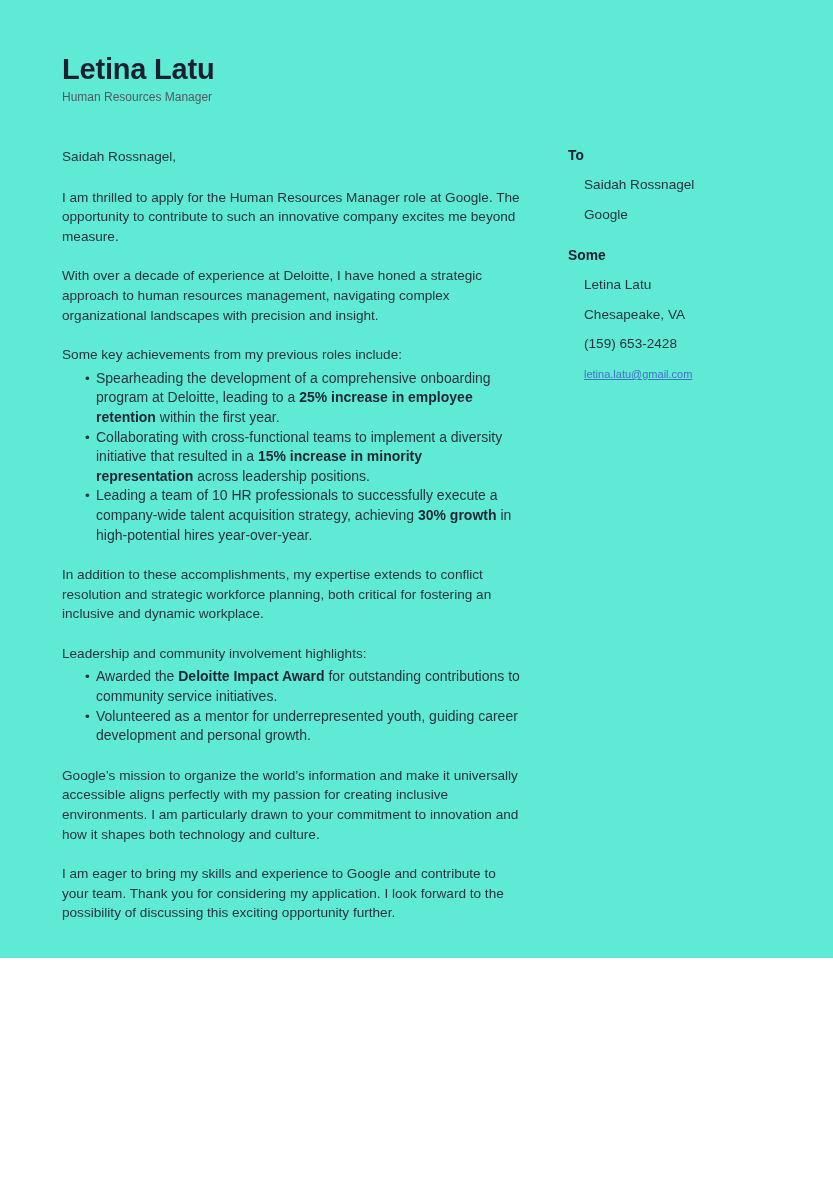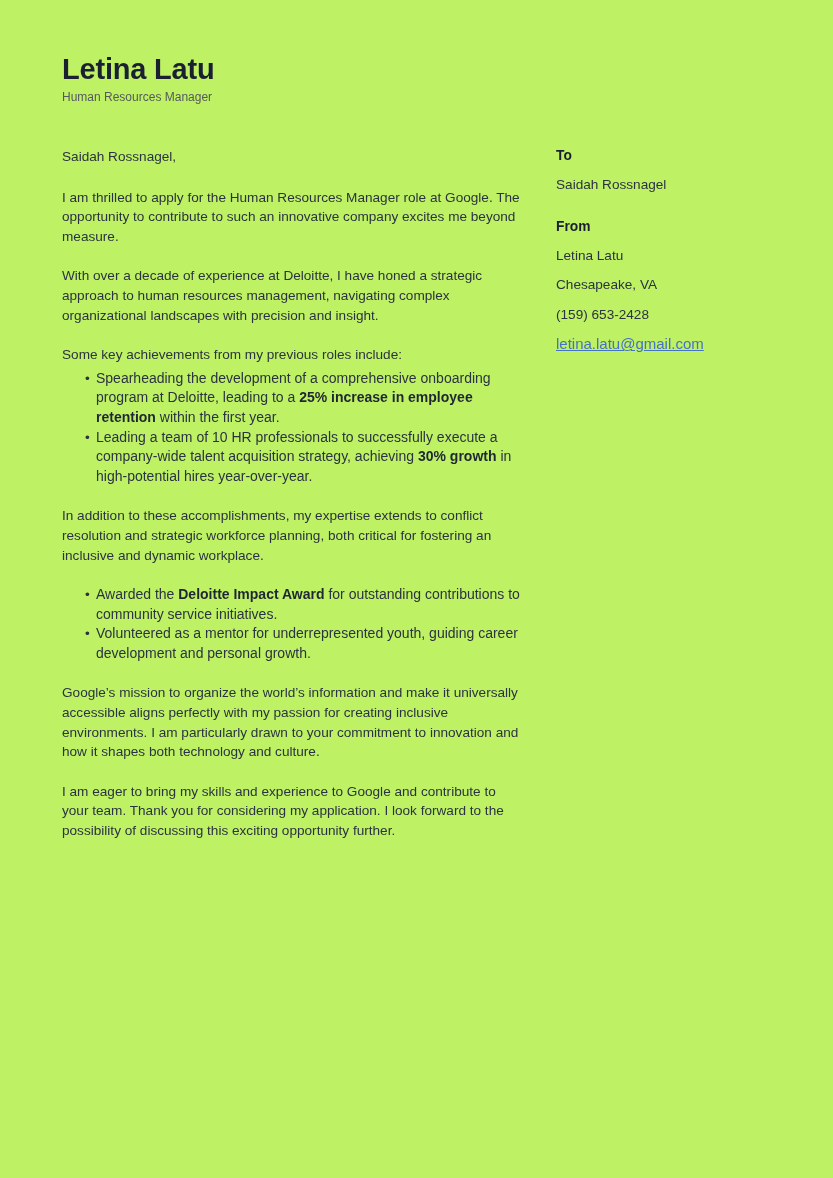--- a/index.html
+++ b/index.html
@@ -8,22 +8,22 @@
     width: 833px;
     height: 1178px;
     background: #ffffff;
     font-family: "Liberation Sans", "DejaVu Sans", sans-serif;
     color: #2b3240;
     -webkit-font-smoothing: antialiased;
   }
   .page {
     position: relative;
     width: 833px;
-    height: 1178px;
-    background: #bef264;
+    height: 958px;
+    background: #5eead4;
     overflow: hidden;
   }
 
   
   .header {
     position: absolute;
     left: 62px;
     top: 52px;
     width: 700px;
   }
@@ -45,21 +45,21 @@
 
   
   .body-col {
     position: absolute;
     left: 62px;
     top: 147px;
     width: 460px;
   }
   .side-col {
     position: absolute;
-    left: 556px;
+    left: 568px;
     top: 147px;
     width: 225px;
   }
 
   
   .para {
     font-size: 13.6px;
     line-height: 19.6px;
     color: #2b3240;
     margin: 0 0 20px 0;
@@ -97,25 +97,25 @@
     font-size: 13.8px;
     font-weight: bold;
     color: #1a2030;
     line-height: 18px;
     margin: 0 0 10px 0;
   }
   .side-line {
     font-size: 13.6px;
     line-height: 19.6px;
     color: #2b3240;
-    margin: 0 0 10px 0;
+    margin: 0 0 10px 16px;
   }
   .side-line:last-child { margin-bottom: 0; }
   a.email-link {
-    font-size: 15px;
+    font-size: 11px;
     line-height: 19.6px;
     color: #4472c4;
     text-decoration: underline;
     display: inline-block;
   }
 </style>
 </head>
 <body>
 
 <div class="page">
@@ -133,50 +133,55 @@
 
     <p class="para">With over a decade of experience at Deloitte, I have honed a strategic approach to human resources management, navigating complex organizational landscapes with precision and insight.</p>
 
     <p class="para tight">Some key achievements from my previous roles include:</p>
 
     <ul class="bullets">
       <li>
         <span>Spearheading the development of a comprehensive onboarding program at Deloitte, leading to a </span><b>25% increase in employee retention</b><span> within the first year.</span>
       </li>
       <li>
+        <span>Collaborating with cross-functional teams to implement a diversity initiative that resulted in a </span><b>15% increase in minority representation</b><span> across leadership positions.</span>
+      </li>
+      <li>
         <span>Leading a team of 10 HR professionals to successfully execute a company-wide talent acquisition strategy, achieving </span><b>30% growth</b><span> in high-potential hires year-over-year.</span>
       </li>
     </ul>
 
     <p class="para">In addition to these accomplishments, my expertise extends to conflict resolution and strategic workforce planning, both critical for fostering an inclusive and dynamic workplace.</p>
 
+    <p class="para tight">Leadership and community involvement highlights:</p>
 
     <ul class="bullets">
       <li>
         <span>Awarded the </span><b>Deloitte Impact Award</b><span> for outstanding contributions to community service initiatives.</span>
       </li>
       <li>
         <span>Volunteered as a mentor for underrepresented youth, guiding career development and personal growth.</span><b></b><span></span>
       </li>
     </ul>
 
     <p class="para">Google’s mission to organize the world’s information and make it universally accessible aligns perfectly with my passion for creating inclusive environments. I am particularly drawn to your commitment to innovation and how it shapes both technology and culture.</p>
 
     <p class="para">I am eager to bring my skills and experience to Google and contribute to your team. Thank you for considering my application. I look forward to the possibility of discussing this exciting opportunity further.</p>
   </div>
 
   <div class="side-col">
 
     <div class="side-block">
       <p class="side-heading">To</p>
       <p class="side-line">Saidah Rossnagel</p>
+      <p class="side-line">Google</p>
     </div>
 
     <div class="side-block">
-      <p class="side-heading">From</p>
+      <p class="side-heading">Some</p>
       <p class="side-line">Letina Latu</p>
       <p class="side-line">Chesapeake, VA</p>
       <p class="side-line">(159) 653-2428</p>
       <p class="side-line">
         <a class="email-link" href="#">letina.latu@gmail.com</a>
       </p>
     </div>
 
   </div>
 

